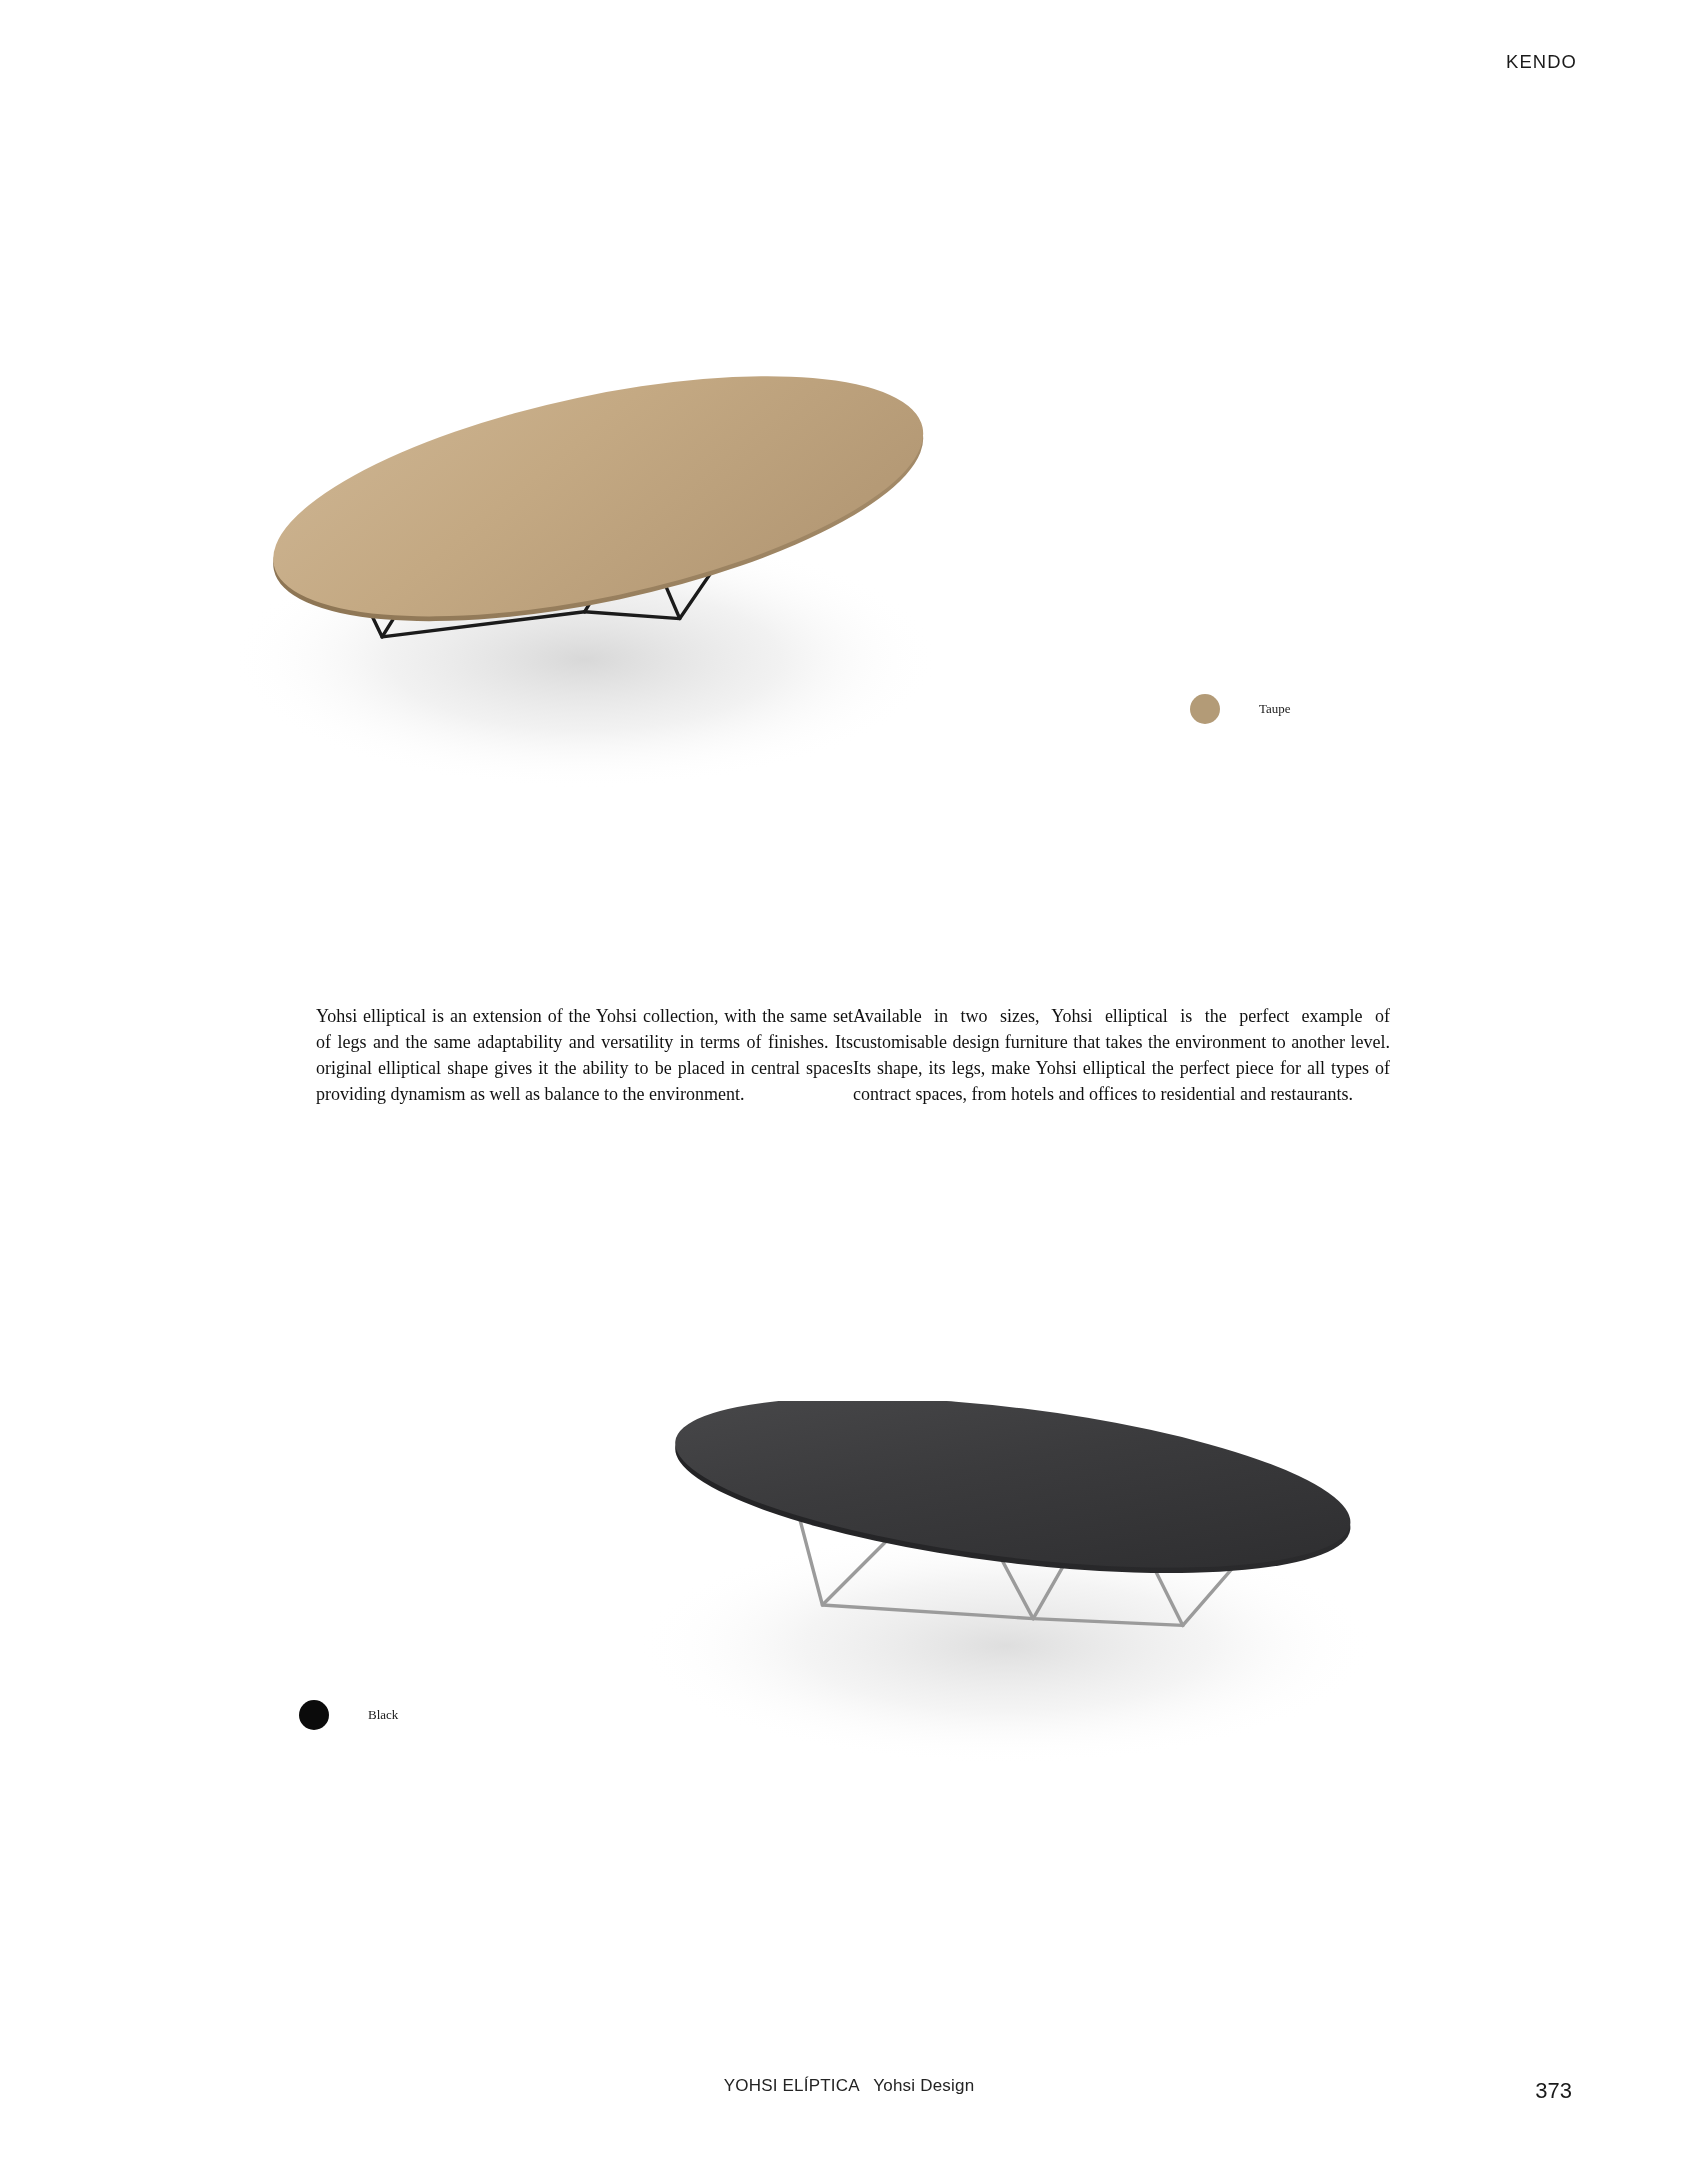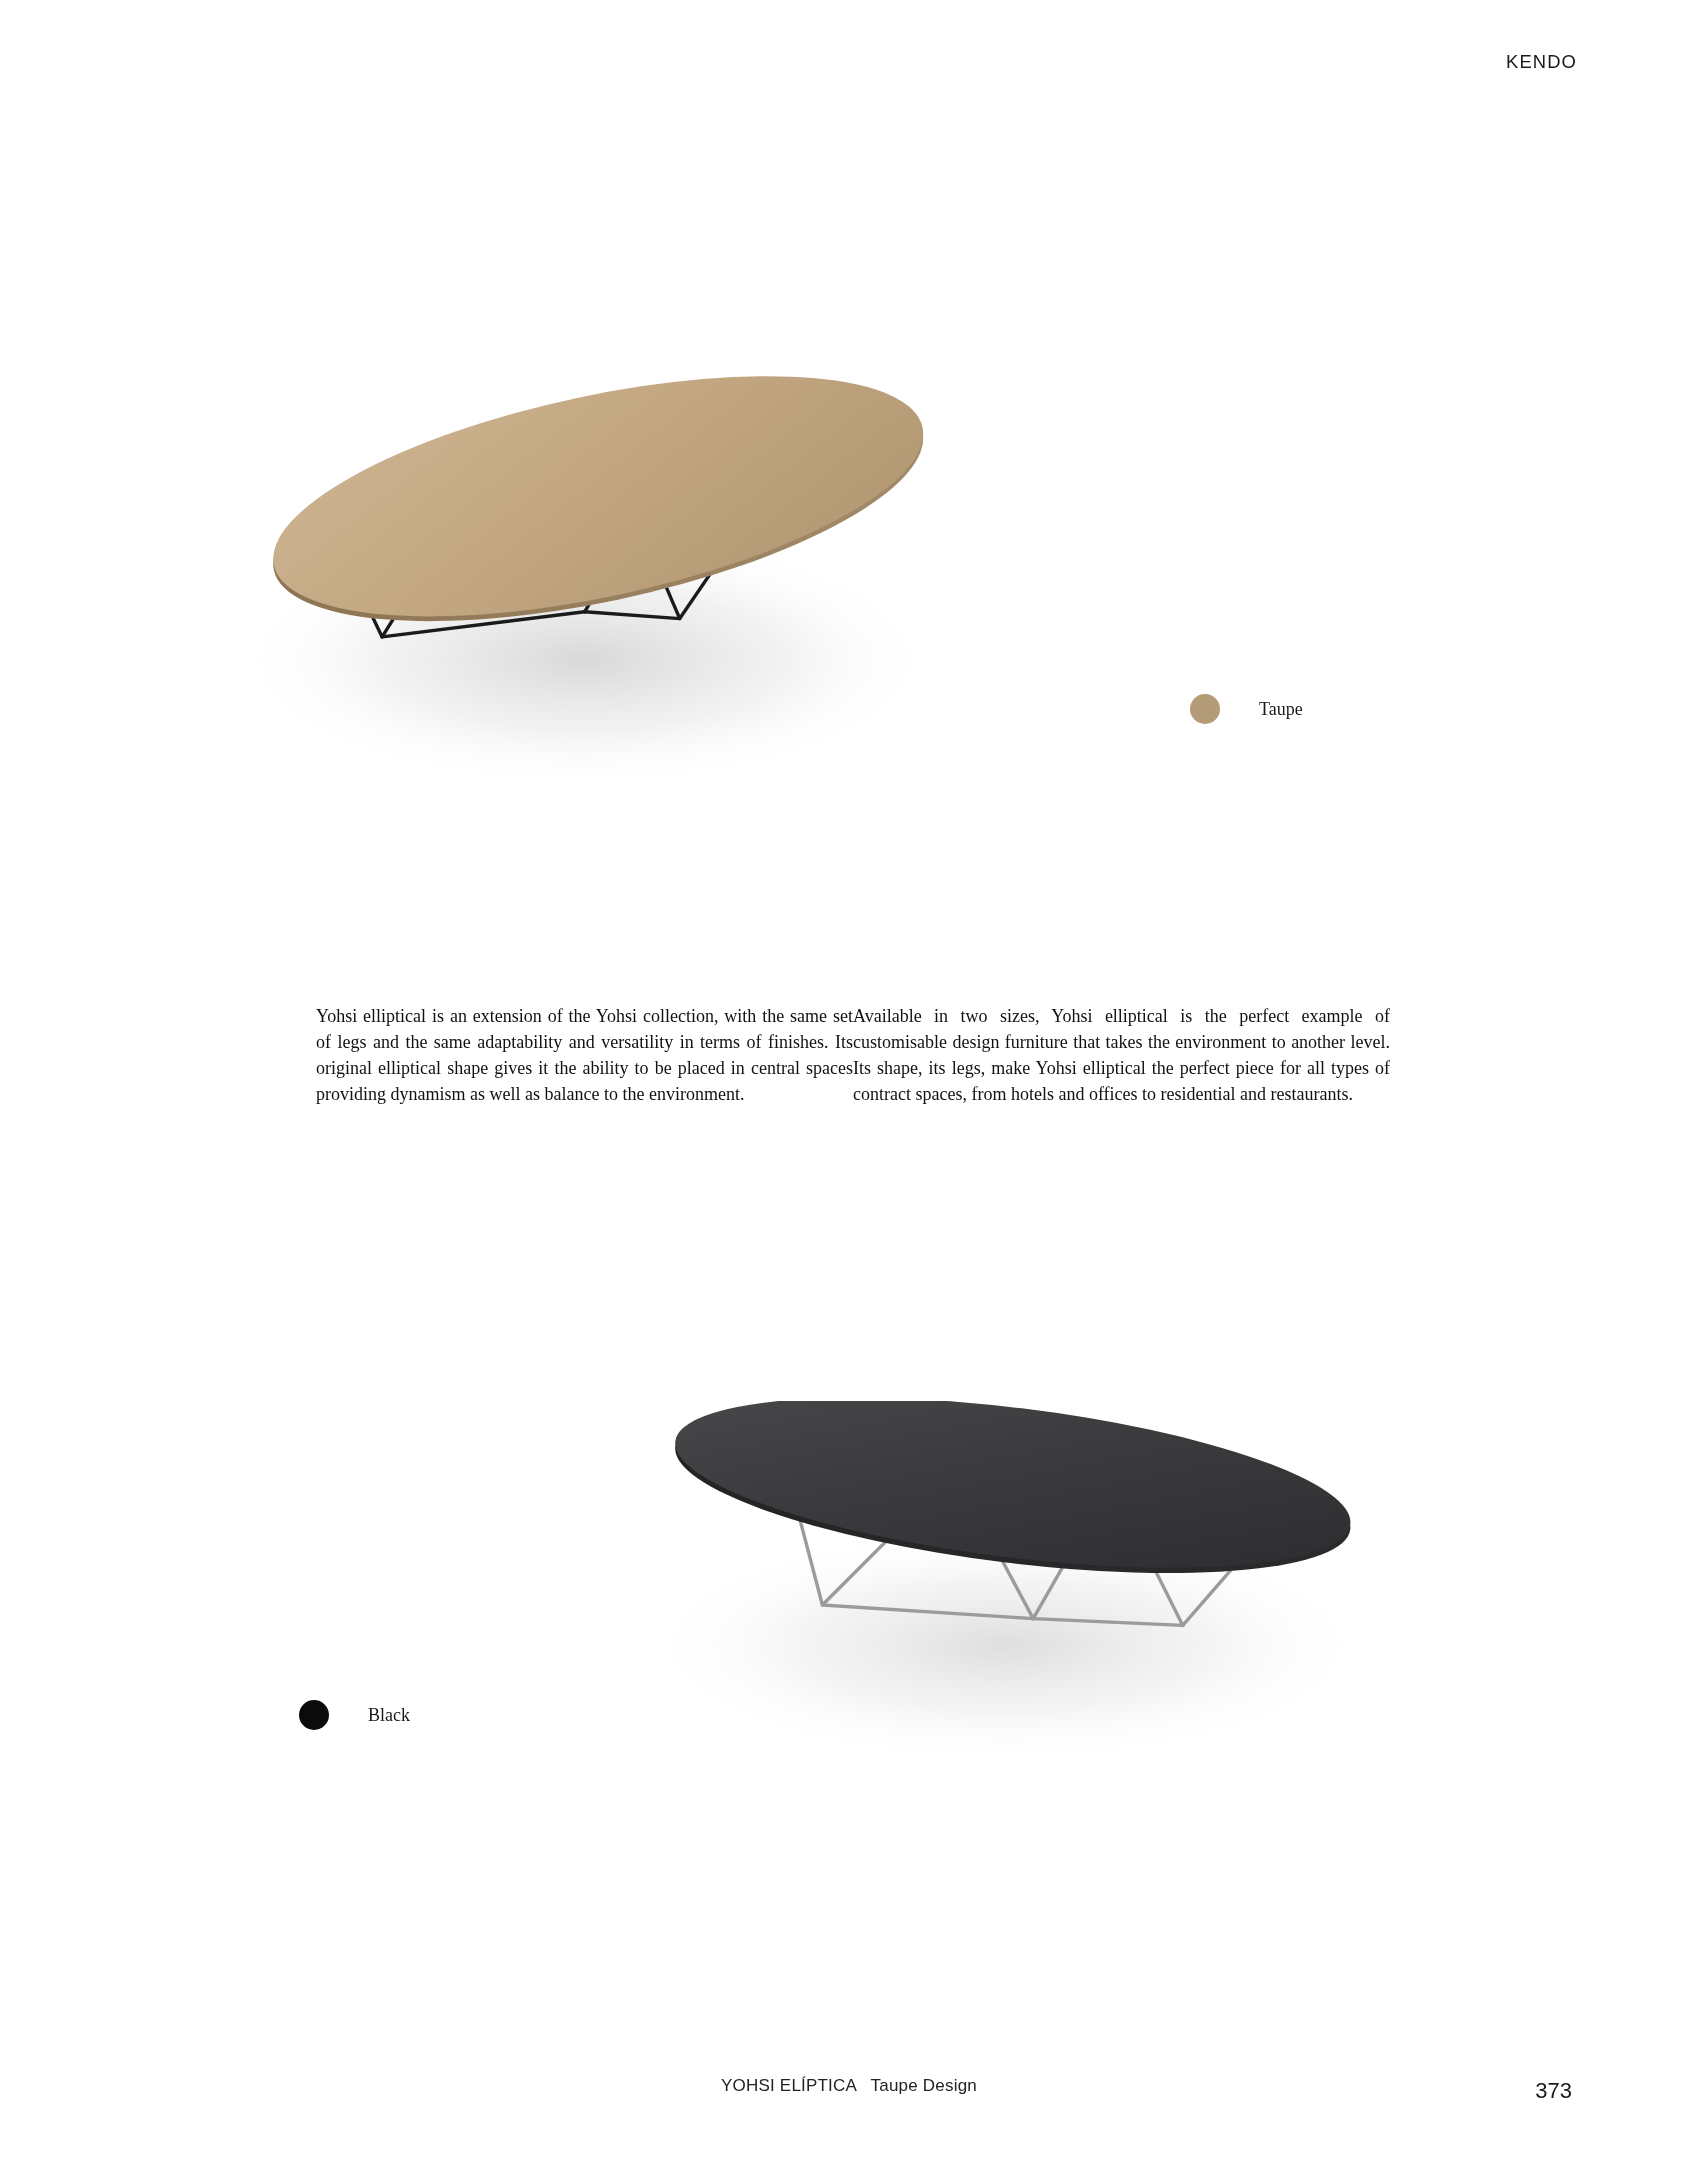--- a/index.html
+++ b/index.html
@@ -54,21 +54,21 @@
   .swatch-black { left: 299px; top: 1700px; text-align: center; }
 
   .swatch-dot {
     width: 30px;
     height: 30px;
     border-radius: 50%;
     display: block;
   }
   .swatch-label {
     font-family: "Liberation Serif", serif;
-    font-size: 18px;
+    font-size: 13px;
     color: #1a1a1a;
     white-space: nowrap;
   }
 
   
   .copy {
     position: absolute;
     top: 1003px;
     left: 316px;
     width: 1101px;
@@ -199,16 +199,16 @@
 </div>
 
 <div class="swatch-row swatch-black">
   <span class="swatch-dot" style="background:#0b0b0b"></span>
   <span class="swatch-label">Black</span>
 </div>
 
 <div class="footer-caption">
   <span class="model">YOHSI ELÍPTICA</span>
   <span>&nbsp;</span>
-  <span class="designer">Taupe Design</span>
+  <span class="designer">Yohsi Design</span>
 </div>
 <div class="page-number">373</div>
 
 
 </body></html>

